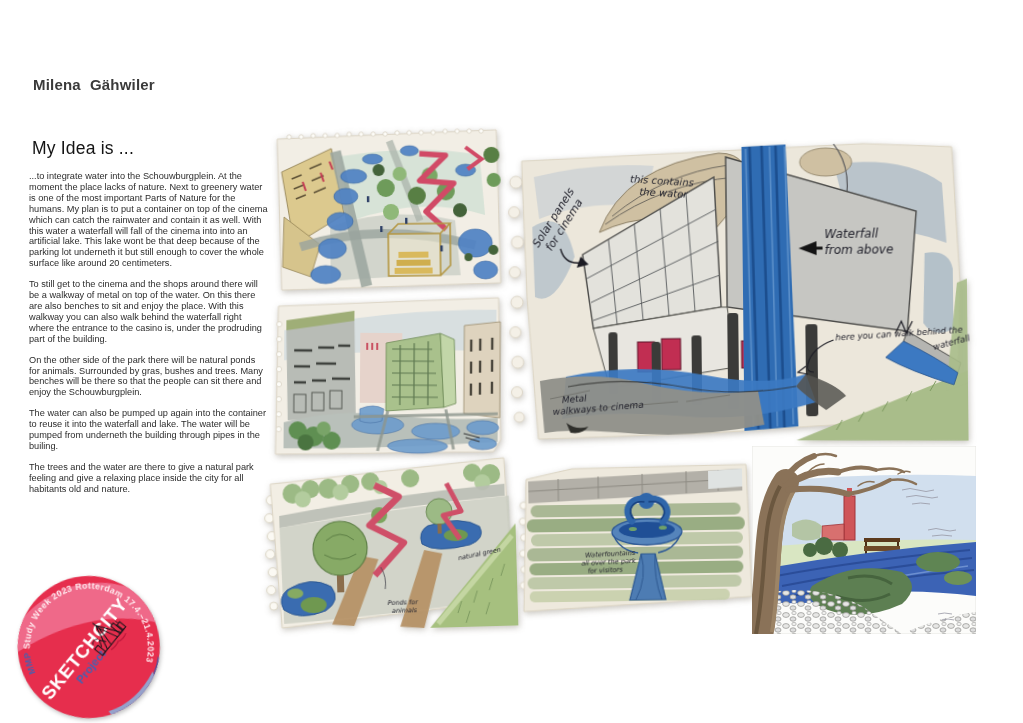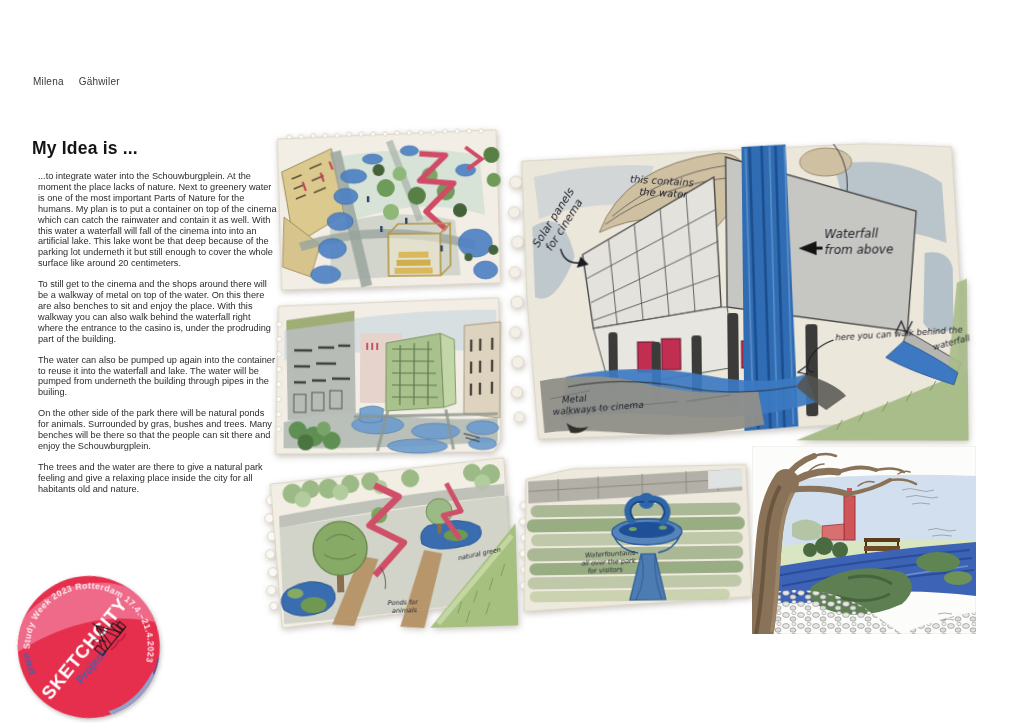--- a/index.html
+++ b/index.html
@@ -1,29 +1,29 @@
 <!DOCTYPE html>
 <html><head>
 <meta charset="utf-8">
 <style>
   html,body{margin:0;padding:0;}
   body{
     width:1023px;height:723px;background:#ffffff;position:relative;
     font-family:"Liberation Sans", sans-serif;color:#222;overflow:hidden;
   }
   .author{
-    position:absolute;left:33px;top:76px;font-size:10px;color:#3a3a3a;
-    display:flex;gap:15px;letter-spacing:.2px;
+    position:absolute;left:33px;top:76px;font-size:15px;color:#3a3a3a;
+    display:flex;gap:9px;letter-spacing:.2px;font-weight:bold;
   }
   .page-title{
-    position:absolute;left:32px;top:126px;font-size:17.5px;font-weight:bold;color:#141414;
+    position:absolute;left:32px;top:126px;font-size:17.5px;font-weight:normal;color:#141414;
     letter-spacing:.2px;
   }
   .body-col{
-    position:absolute;left:38px;top:171px;width:239px;font-size:9.2px;line-height:10.9px;
+    position:absolute;left:29px;top:171px;width:239px;font-size:9.2px;line-height:10.9px;
     color:#2b2b2b;
   }
   .body-col p{margin:0 0 10px 0;}
   .sketch{position:absolute;filter:drop-shadow(1px 2px 3px rgba(70,60,40,.30));}
   .sk-aerial{left:270px;top:126px;transform:rotate(-0.6deg);}
   .sk-street{left:268px;top:291px;transform:rotate(0.4deg);}
   .sk-building{left:505px;top:135px;transform:rotate(-0.6deg);}
   .sk-park{left:260px;top:455px;transform:rotate(-1.6deg);}
   .sk-fountain{left:513px;top:458px;transform:rotate(-0.8deg);}
   .sk-tree{left:752px;top:446px;filter:none;}
@@ -37,22 +37,22 @@
 <div class="author">
   <span>Milena</span>
   <span>Gähwiler</span>
 </div>
 
 <h1 class="page-title">My Idea is ...</h1>
 
 <div class="body-col">
   <p>...to integrate water into the Schouwburgplein. At the moment the place lacks of nature. Next to greenery water is one of the most important Parts of Nature for the humans. My plan is to put a container on top of the cinema which can catch the rainwater and contain it as well. With this water a waterfall will fall of the cinema into into an artificial lake. This lake wont be that deep because of the parking lot underneth it but still enough to cover the whole surface like around 20 centimeters.</p>
   <p>To still get to the cinema and the shops around there will be a walkway of metal on top of the water. On this there are also benches to sit and enjoy the place. With this walkway you can also walk behind the waterfall right where the entrance to the casino is, under the prodruding part of the building.</p>
+  <p>On the other side of the park there will be natural ponds for animals. Surrounded by gras, bushes and trees. Many benches will be there so that the people can sit there and enjoy the Schouwburgplein.</p>
   <p>The water can also be pumped up again into the container to reuse it into the waterfall and lake. The water will be pumped from underneth the building through pipes in the builing.</p>
-  <p>On the other side of the park there will be natural ponds for animals. Surrounded by gras, bushes and trees. Many benches will be there so that the people can sit there and enjoy the Schouwburgplein.</p>
   <p>The trees and the water are there to give a natural park feeling and give a relaxing place inside the city for all habitants old and nature.</p>
 </div>
 
 <div class="sketch sk-aerial">
 <svg width="234" height="167" viewBox="0 0 234 167">
   <g>
     <polygon points="8,12 227,5 230,158 11,163" fill="#f2eee5" stroke="#ddd6c7" stroke-width="1"></polygon>
     <g fill="#fdfcf8" stroke="#d6cfbe" stroke-width=".7">
       <circle cx="20" cy="10" r="2.2"></circle>
           <circle cx="32" cy="10" r="2.2"></circle>

